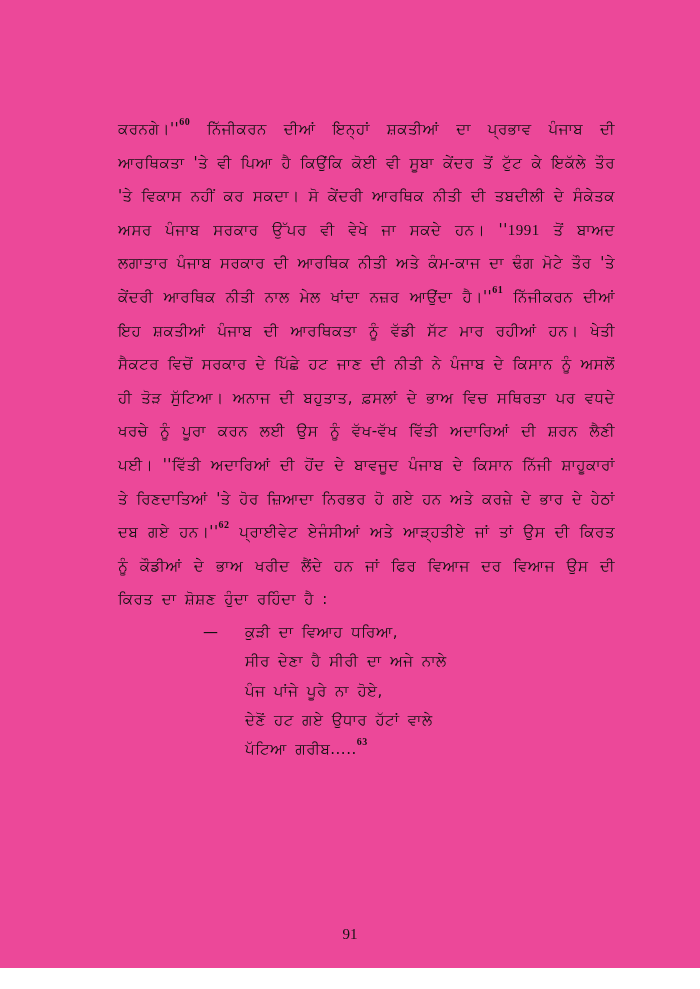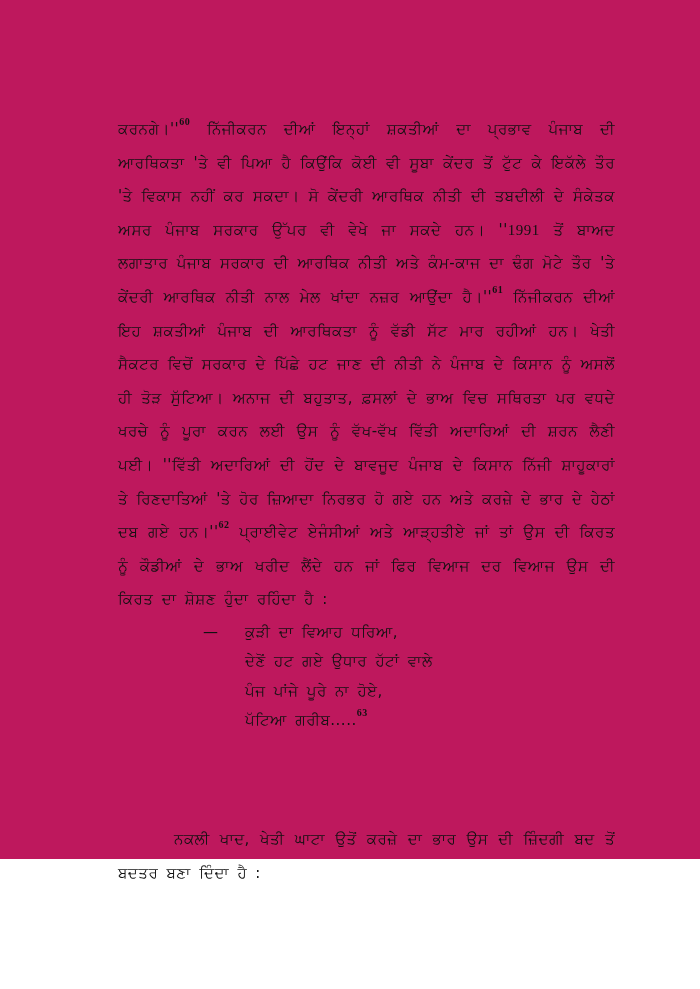--- a/index.html
+++ b/index.html
@@ -1,20 +1,20 @@
 <!DOCTYPE html>
 <html><head>
   <meta charset="utf-8">
   <style>
     html, body { margin: 0; padding: 0; background: #ffffff; }
     body {
       width: 700px; height: 989px; position: relative; overflow: hidden;
       font-family: "DejaVu Sans", sans-serif; color: #111;
     }
-    .page { position: absolute; left: 0; top: 0; width: 700px; height: 859px; background: #be185d; }
+    .page { position: absolute; left: 0; top: 0; width: 700px; height: 968px; background: #ec4899; }
     .para {
       position: absolute; left: 118px; width: 497px;
       font-size: 15px; line-height: 33.6px;
       text-align: justify; text-align-last: left;
       letter-spacing: 0.5px; word-spacing: 3px;
     }
     .para1 { top: 113px; }
     .para2 { top: 823px; text-indent: 56px; }
     .fn { font-family: "Liberation Serif", serif; font-weight: bold; font-size: 10px; vertical-align: 9px; line-height: 0; }
     .num { font-family: "Liberation Serif", serif; font-size: 15px; }
@@ -28,20 +28,21 @@
   </style>
 </head>
 <body>
 
 <div class="page">
 
   <div class="para para1"><span>ਕਰਨਗੇ।''</span><sup class="fn">60</sup><span> ਨਿੱਜੀਕਰਨ ਦੀਆਂ ਇਨ੍ਹਾਂ ਸ਼ਕਤੀਆਂ ਦਾ ਪ੍ਰਭਾਵ ਪੰਜਾਬ ਦੀ ਆਰਥਿਕਤਾ 'ਤੇ ਵੀ ਪਿਆ ਹੈ ਕਿਉਂਕਿ ਕੋਈ ਵੀ ਸੂਬਾ ਕੇਂਦਰ ਤੋਂ ਟੁੱਟ ਕੇ ਇਕੱਲੇ ਤੌਰ 'ਤੇ ਵਿਕਾਸ ਨਹੀਂ ਕਰ ਸਕਦਾ। ਸੋ ਕੇਂਦਰੀ ਆਰਥਿਕ ਨੀਤੀ ਦੀ ਤਬਦੀਲੀ ਦੇ ਸੰਕੇਤਕ ਅਸਰ ਪੰਜਾਬ ਸਰਕਾਰ ਉੱਪਰ ਵੀ ਵੇਖੇ ਜਾ ਸਕਦੇ ਹਨ। ''</span><span class="num">1991</span><span> ਤੋਂ ਬਾਅਦ ਲਗਾਤਾਰ ਪੰਜਾਬ ਸਰਕਾਰ ਦੀ ਆਰਥਿਕ ਨੀਤੀ ਅਤੇ ਕੰਮ-ਕਾਜ ਦਾ ਢੰਗ ਮੋਟੇ ਤੌਰ 'ਤੇ ਕੇਂਦਰੀ ਆਰਥਿਕ ਨੀਤੀ ਨਾਲ ਮੇਲ ਖਾਂਦਾ ਨਜ਼ਰ ਆਉਂਦਾ ਹੈ।''</span><sup class="fn">61</sup><span> ਨਿੱਜੀਕਰਨ ਦੀਆਂ ਇਹ ਸ਼ਕਤੀਆਂ ਪੰਜਾਬ ਦੀ ਆਰਥਿਕਤਾ ਨੂੰ ਵੱਡੀ ਸੱਟ ਮਾਰ ਰਹੀਆਂ ਹਨ। ਖੇਤੀ ਸੈਕਟਰ ਵਿਚੋਂ ਸਰਕਾਰ ਦੇ ਪਿੱਛੇ ਹਟ ਜਾਣ ਦੀ ਨੀਤੀ ਨੇ ਪੰਜਾਬ ਦੇ ਕਿਸਾਨ ਨੂੰ ਅਸਲੋਂ ਹੀ ਤੋੜ ਸੁੱਟਿਆ। ਅਨਾਜ ਦੀ ਬਹੁਤਾਤ, ਫ਼ਸਲਾਂ ਦੇ ਭਾਅ ਵਿਚ ਸਥਿਰਤਾ ਪਰ ਵਧਦੇ ਖਰਚੇ ਨੂੰ ਪੂਰਾ ਕਰਨ ਲਈ ਉਸ ਨੂੰ ਵੱਖ-ਵੱਖ ਵਿੱਤੀ ਅਦਾਰਿਆਂ ਦੀ ਸ਼ਰਨ ਲੈਣੀ ਪਈ। ''ਵਿੱਤੀ ਅਦਾਰਿਆਂ ਦੀ ਹੋਂਦ ਦੇ ਬਾਵਜੂਦ ਪੰਜਾਬ ਦੇ ਕਿਸਾਨ ਨਿੱਜੀ ਸ਼ਾਹੂਕਾਰਾਂ ਤੇ ਰਿਣਦਾਤਿਆਂ 'ਤੇ ਹੋਰ ਜ਼ਿਆਦਾ ਨਿਰਭਰ ਹੋ ਗਏ ਹਨ ਅਤੇ ਕਰਜ਼ੇ ਦੇ ਭਾਰ ਦੇ ਹੇਠਾਂ ਦਬ ਗਏ ਹਨ।''</span><sup class="fn">62</sup><span> ਪ੍ਰਾਈਵੇਟ ਏਜੰਸੀਆਂ ਅਤੇ ਆੜ੍ਹਤੀਏ ਜਾਂ ਤਾਂ ਉਸ ਦੀ ਕਿਰਤ ਨੂੰ ਕੌਡੀਆਂ ਦੇ ਭਾਅ ਖਰੀਦ ਲੈਂਦੇ ਹਨ ਜਾਂ ਫਿਰ ਵਿਆਜ ਦਰ ਵਿਆਜ ਉਸ ਦੀ ਕਿਰਤ ਦਾ ਸ਼ੋਸ਼ਣ ਹੁੰਦਾ ਰਹਿੰਦਾ ਹੈ :</span></div>
 
   <div class="verse">
     <div class="verse-line"><span class="dash">—</span><span>ਕੁੜੀ ਦਾ ਵਿਆਹ ਧਰਿਆ,</span></div>
+    <div class="verse-line"><span>ਸੀਰ ਦੇਣਾ ਹੈ ਸੀਰੀ ਦਾ ਅਜੇ ਨਾਲੇ</span></div>
+    <div class="verse-line"><span>ਪੰਜ ਪਾਂਜੇ ਪੂਰੇ ਨਾ ਹੋਏ,</span></div>
     <div class="verse-line"><span>ਦੇਣੋਂ ਹਟ ਗਏ ਉਧਾਰ ਹੱਟਾਂ ਵਾਲੇ</span></div>
-    <div class="verse-line"><span>ਪੰਜ ਪਾਂਜੇ ਪੂਰੇ ਨਾ ਹੋਏ,</span></div>
     <div class="verse-line"><span>ਪੱਟਿਆ ਗਰੀਬ.....</span><sup class="fn">63</sup></div>
   </div>
 
-  <div class="para para2">ਨਕਲੀ ਖਾਦ, ਖੇਤੀ ਘਾਟਾ ਉਤੋਂ ਕਰਜ਼ੇ ਦਾ ਭਾਰ ਉਸ ਦੀ ਜ਼ਿੰਦਗੀ ਬਦ ਤੋਂ ਬਦਤਰ ਬਣਾ ਦਿੰਦਾ ਹੈ :</div>
 
+  <div class="page-number">91</div>
 </div>
 
 </body></html>

